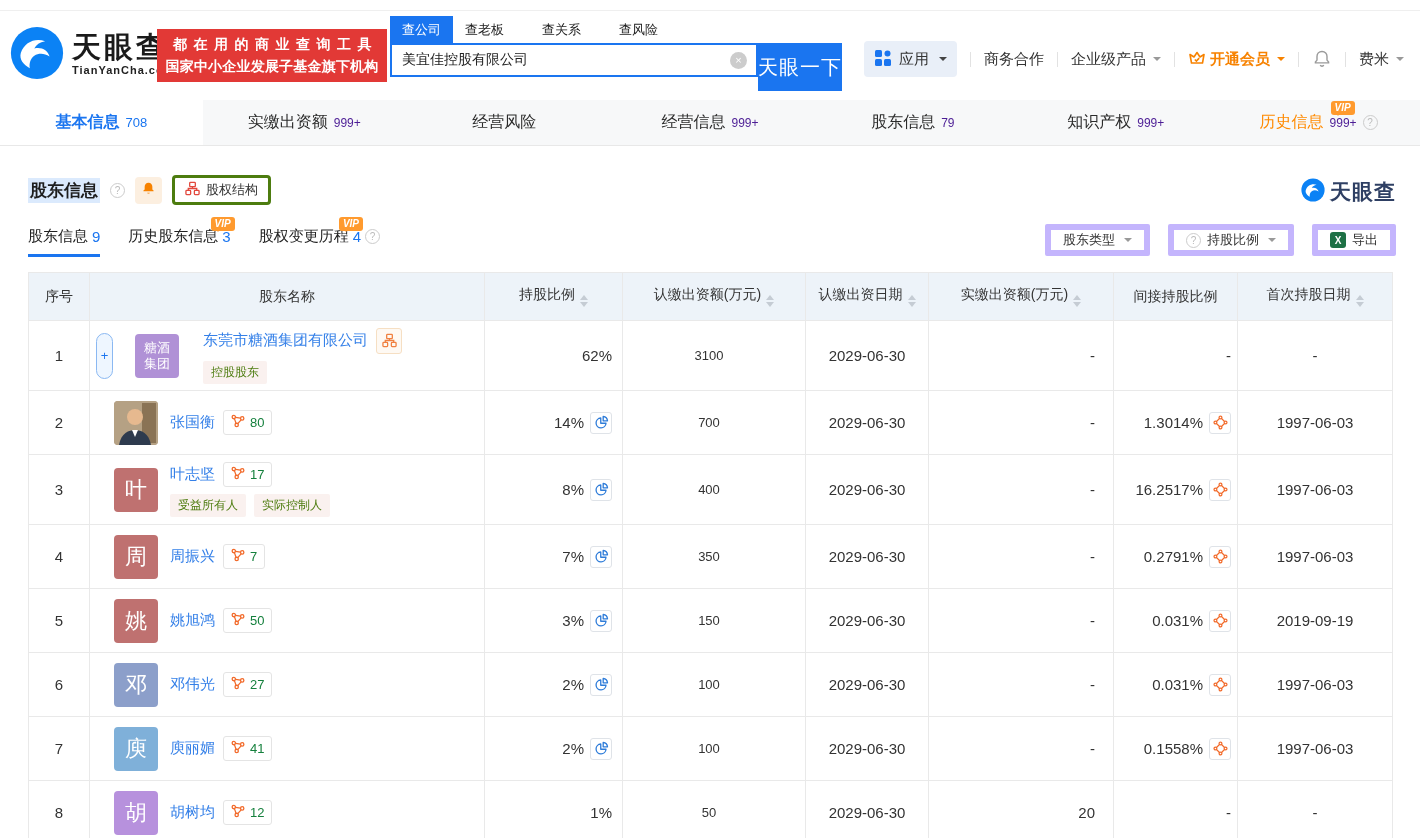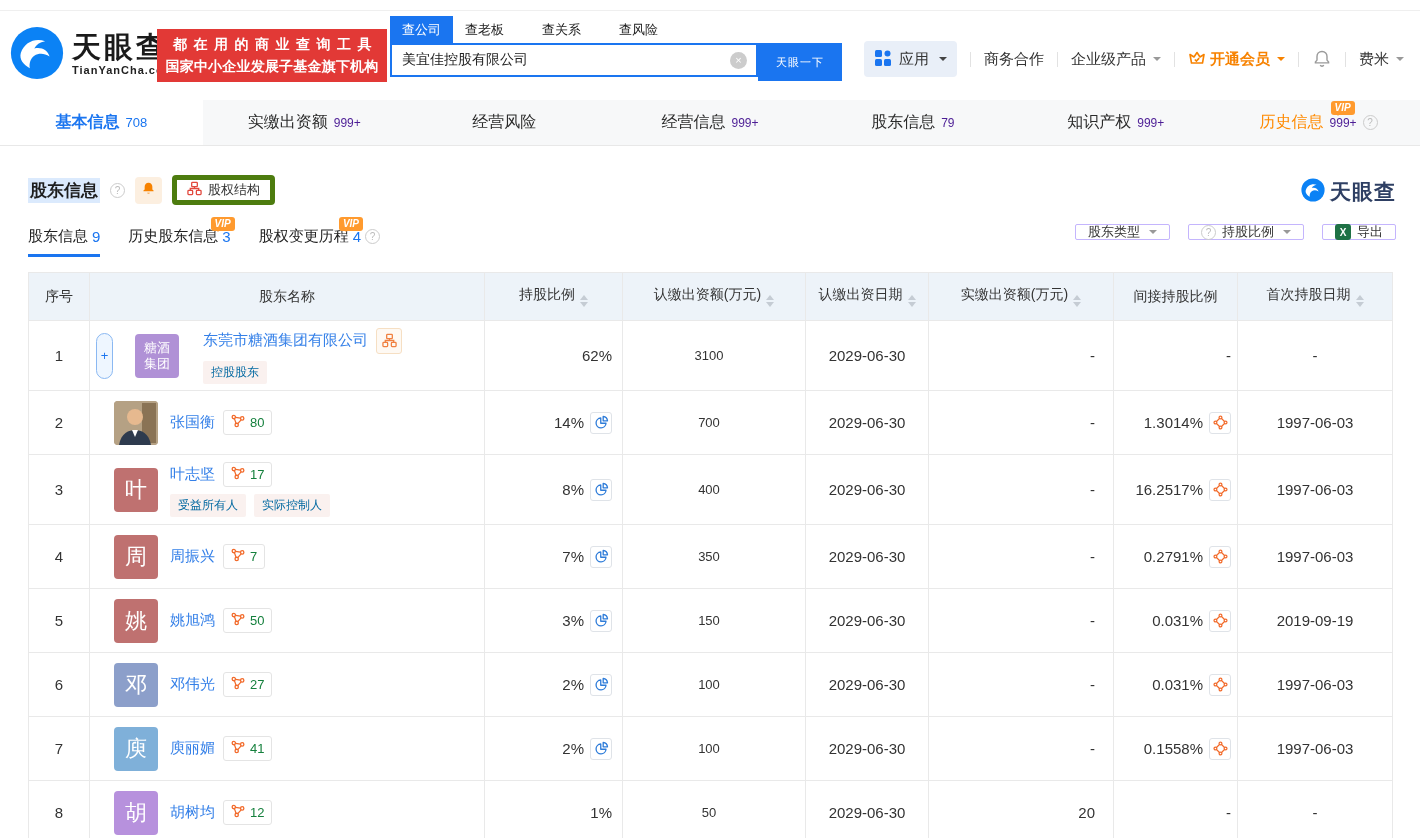--- a/index.html
+++ b/index.html
@@ -22,21 +22,21 @@
   .s-tabs{display:flex;align-items:stretch;height:27px}
   .s-tab{font-size:13px;color:#222;padding:6px 12px;margin-right:14px;cursor:pointer;line-height:15px}
   .s-tab.active{background:#1a75f0;color:#fff;margin-right:0}
   .s-bar{display:flex}
   .s-box{position:relative;width:368px;height:34px;border:2px solid #1a75f0;background:#fff;display:flex;align-items:center}
   .s-box input{flex:1;border:none;outline:none;font-size:14px;color:#222;padding:0 10px;
     font-family:"Liberation Sans","DejaVu Sans",sans-serif;background:transparent}
   .clear-btn{width:17px;height:17px;border-radius:50%;background:#ccc;color:#fff;font-size:11px;line-height:17px;
     text-align:center;margin-right:9px;cursor:pointer;flex-shrink:0}
   .clear-btn::before{content:"×"}
-  .s-btn{width:84px;height:38px;background:#1a75f0;color:#fff;border:none;font-size:11px;letter-spacing:1px;
+  .s-btn{width:84px;height:48px;background:#1a75f0;color:#fff;border:none;font-size:20px;letter-spacing:1px;
     cursor:pointer;font-family:"Liberation Sans","DejaVu Sans",sans-serif}
 
   .hdr-right{position:absolute;right:16px;top:41px;height:36px;display:flex;align-items:center;gap:13px;font-size:15px;color:#333}
   .apps-btn{background:#e9eff8;border-radius:4px;height:36px;padding:0 10px;display:flex;align-items:center;gap:7px;cursor:pointer}
   .hdiv{width:1px;height:15px;background:#e2e2e2}
   .hlink{cursor:pointer;display:flex;align-items:center;gap:4px;white-space:nowrap}
   .vip-link{color:#f78200;font-weight:bold}
   .cd::after,.cg::after,.co::after{content:"";display:inline-block;border:4px solid transparent;margin-left:3px;transform:translateY(2px)}
   .cd::after{border-top-color:#444}.cg::after{border-top-color:#999}.co::after{border-top-color:#f78200}
   .bell-top{display:flex;align-items:center;cursor:pointer}
@@ -57,35 +57,35 @@
   .mtab .vipb{top:1px;left:calc(50% + 12px)}
 
   .help{width:15px;height:15px;border:1px solid #ccc;border-radius:50%;color:#bbb;font-size:10px;line-height:13px;
     display:inline-flex;align-items:center;justify-content:center;flex-shrink:0}
   .help::before{content:"?"}
 
   
   .sec-head{position:absolute;top:175px;left:28px;display:flex;align-items:center;gap:10px}
   .sec-title{font-size:17px;font-weight:bold;color:#1d1d1d;background:#dbeafd;padding:1px 2px}
   .bell-btn{width:27px;height:27px;background:#fcefe0;border-radius:4px;display:flex;align-items:center;justify-content:center;cursor:pointer}
-  .eq-btn{height:30px;border:5px solid #4d7c0f;border-radius:4px;background:#fff;display:flex;align-items:center;
+  .eq-btn{height:30px;border:3px solid #4d7c0f;border-radius:4px;background:#fff;display:flex;align-items:center;
     gap:6px;padding:0 10px;font-size:13px;color:#333;cursor:pointer}
   .watermark{position:absolute;top:178px;right:24px;display:flex;align-items:center;gap:5px}
   .watermark svg{width:24px;height:24px}
   .wm-text{font-size:21px;font-weight:bold;color:#2e3f63;letter-spacing:1px}
 
   
   .sub-tabs{position:absolute;top:221px;left:28px;display:flex;gap:28px;align-items:flex-end;height:36px}
   .stab{position:relative;font-size:15px;color:#222;padding-bottom:11px;cursor:pointer;display:flex;align-items:center;gap:4px}
   .stab .cnt{color:#1a75f0}
   .stab.active::after{content:"";position:absolute;left:0;right:0;bottom:0;height:3px;background:#1a75f0}
   .stab .vipb{top:-10px;right:-4px}
   .stab.has-help .vipb{right:17px}
   .controls{position:absolute;top:224px;right:24px;display:flex;gap:18px}
-  .ctl-btn{height:16px;border:1px solid #c4b5fd;border-radius:2px;background:#fff;display:flex;align-items:center;
+  .ctl-btn{height:32px;border:6px solid #c4b5fd;border-radius:2px;background:#fff;display:flex;align-items:center;
     gap:6px;padding:0 12px;font-size:13px;color:#333;cursor:pointer}
   .excel-icon{width:16px;height:16px;background:#1e7145;border-radius:3px;color:#fff;font-size:10px;font-weight:bold;
     display:flex;align-items:center;justify-content:center}
   .excel-icon::before{content:"X"}
 
   
   table{position:absolute;top:272px;left:28px;width:1364px;border-collapse:collapse;table-layout:fixed;background:#fff}
   th,td{border:1px solid #e9e9e9;vertical-align:middle}
   thead th{background:#edf3f9;font-size:14px;font-weight:normal;color:#333;height:48px;text-align:center;white-space:nowrap}
   tbody tr{height:64px}
@@ -109,21 +109,21 @@
   .avatar svg{width:44px;height:44px;display:block}
   .name-col{display:flex;flex-direction:column;gap:7px;margin-left:2px}
   .name-line{display:flex;align-items:center;gap:8px}
   .s-name{color:#3580e8;font-size:15px;text-decoration:none;cursor:pointer;white-space:nowrap}
   .org-box{width:26px;height:26px;border:1px solid #f6dfc3;background:#fef9f3;border-radius:3px;
     display:flex;align-items:center;justify-content:center;cursor:pointer}
   .rel-box{height:25px;border:1px solid #e4e4e4;border-radius:3px;display:flex;align-items:center;gap:5px;
     padding:0 7px;cursor:pointer;background:#fff}
   .rel-count{font-size:13px;color:#15803d}
   .tag-line{display:flex;gap:8px}
-  .tag{background:#faf1ef;color:#0369a1;font-size:12px;padding:3px 8px;border-radius:2px;white-space:nowrap}
+  .tag{background:#faf1ef;color:#4d7c0f;font-size:12px;padding:3px 8px;border-radius:2px;white-space:nowrap}
 
   .cell-flex{display:flex;align-items:center;justify-content:flex-end;gap:6px;padding-right:10px;font-size:15px;color:#333}
   .c-ind .cell-flex{padding-right:6px}
   .pie-box,.pen-box{width:22px;height:22px;border:1px solid #dfe3e8;border-radius:3px;display:flex;
     align-items:center;justify-content:center;cursor:pointer;background:#fff;flex-shrink:0}
   .c-sub{text-align:center;padding-right:10px;font-size:13px}
   .c-date{text-align:center;font-size:15px}
   .c-paid{text-align:right;padding-right:18px;font-size:15px}
   .c-first{text-align:center;font-size:15px}
 </style>

